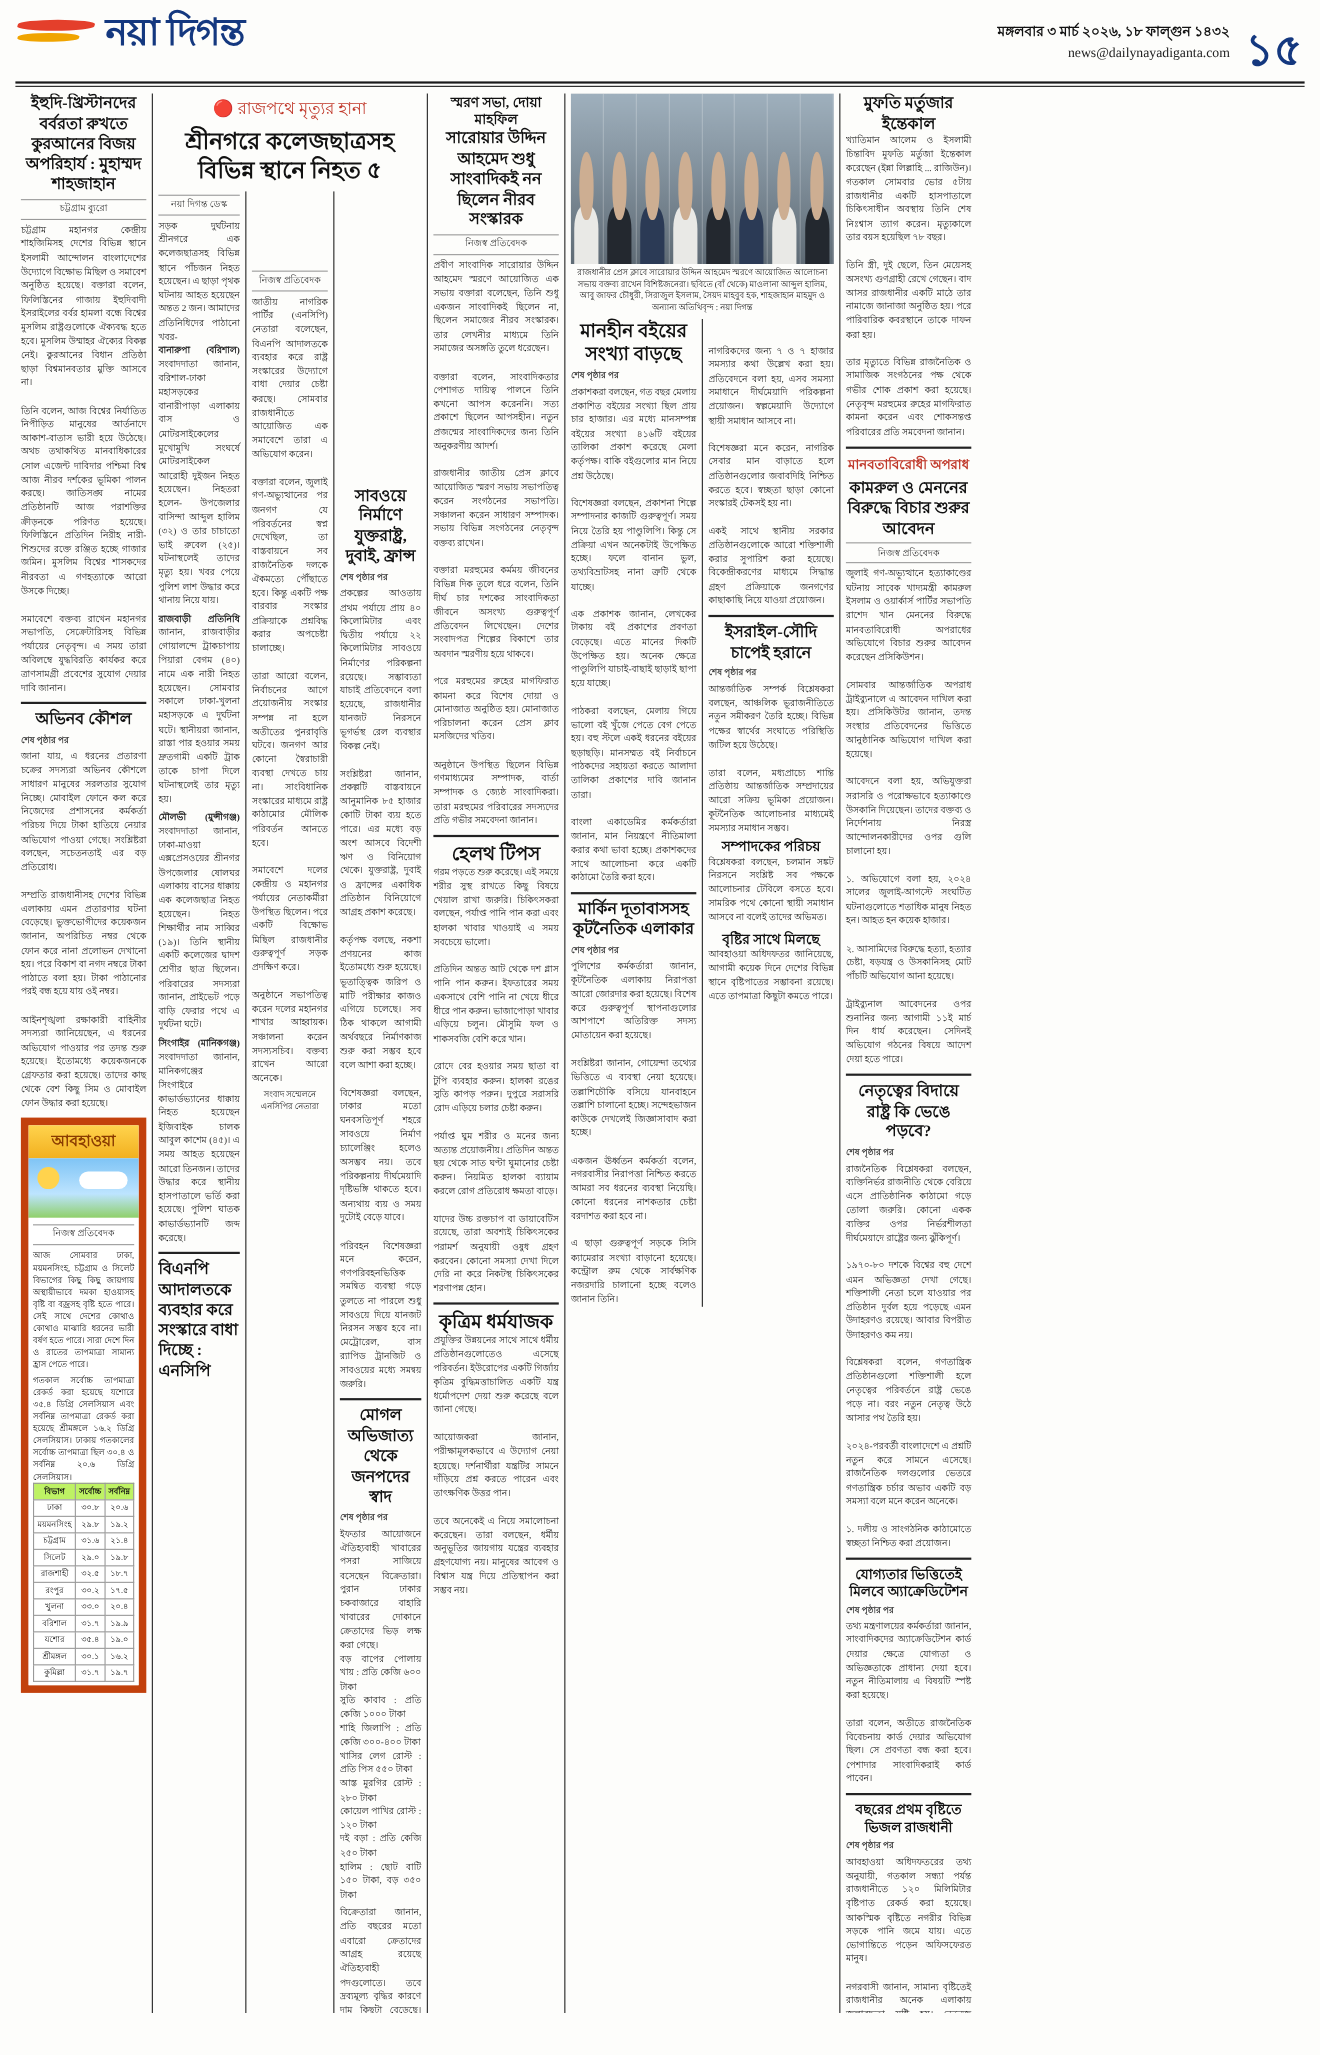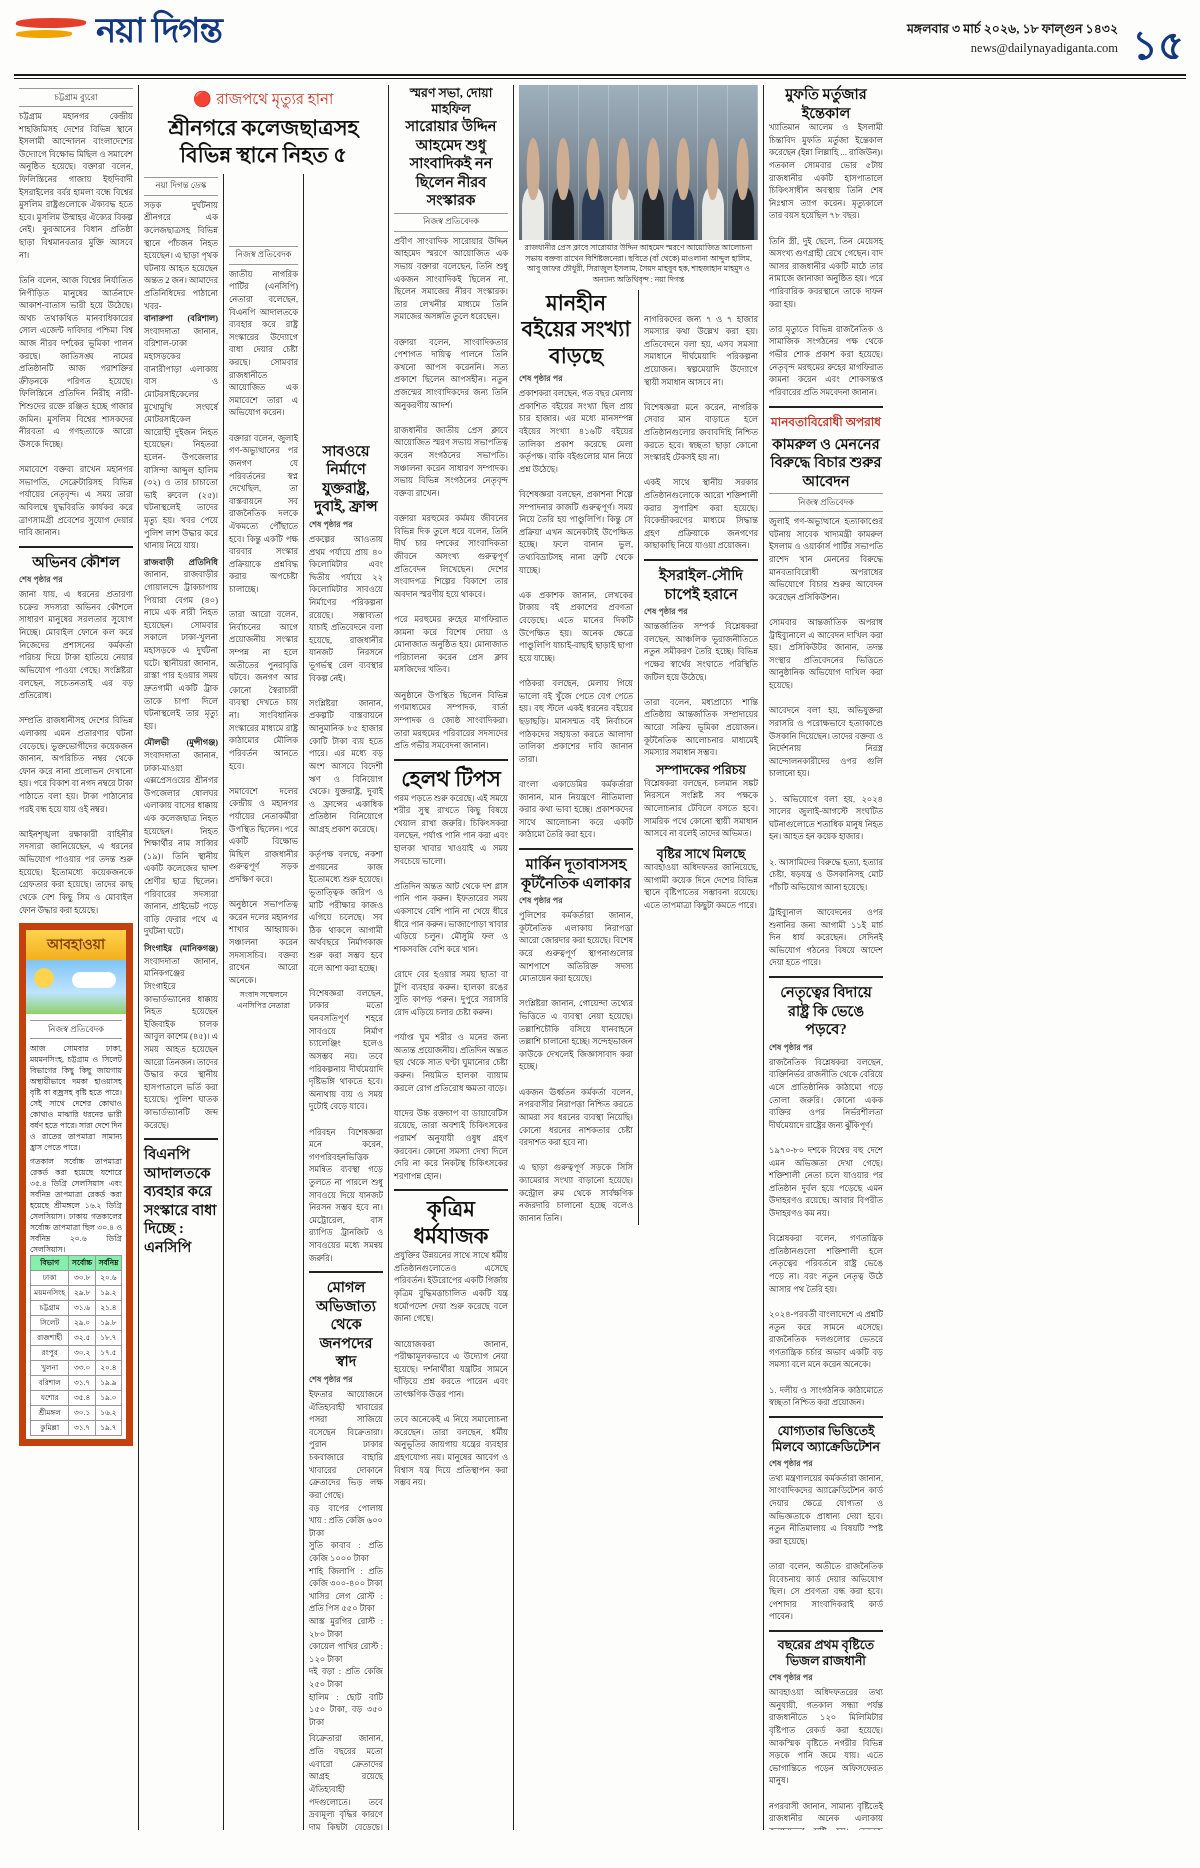--- a/index.html
+++ b/index.html
@@ -43,21 +43,21 @@
   }
   .vr { background:#222; width:1px; }
   .col { padding:0 5px; overflow:hidden; }
 
   
   .hl {
     font-weight:bold; text-align:center; line-height:1.28;
     color:#111;
   }
   .hl-xl { font-size:21px; }
-  .hl-lg { font-size:21px; }
+  .hl-lg { font-size:17px; }
   .hl-md { font-size:14.5px; }
   .hl-sm { font-size:12.5px; }
   .kicker {
     font-size:15px; font-weight:normal; color:#c0392b; text-align:center; margin:2px 0 3px;
   }
   .byline {
     font-size:8.5px; text-align:center; color:#333; margin:3px 0 4px;
     border-top:1px solid #999; border-bottom:1px solid #999; padding:1.5px 0;
   }
   .jump { font-size:8px; font-weight:bold; color:#444; margin:2px 0 3px; }
@@ -93,21 +93,21 @@
   
   .weather-box { border:7px solid #c2410c; margin-top:6px; }
   .weather-hd { background:linear-gradient(180deg,#ffd34d,#f2b01f); text-align:center; padding:3px 0; }
   .weather-hd .t { font-size:14px; font-weight:bold; color:#8a3b00; }
   .weather-art { height:54px; background:linear-gradient(180deg,#7fc4f5 0%,#bde4ff 60%,#8fd06a 100%); position:relative; }
   .sun { position:absolute; left:8px; top:8px; width:20px; height:20px; border-radius:50%; background:#ffd34d; }
   .cloud { position:absolute; right:10px; top:12px; width:44px; height:16px; background:#fff; border-radius:10px; }
   .weather-body { background:#fff; padding:3px 4px; }
   .wtable { width:100%; border-collapse:collapse; font-size:7.4px; }
   .wtable th, .wtable td { border:1px solid #999; padding:1px 2px; text-align:center; }
-  .wtable th { background:#86efac; font-weight:bold; }
+  .wtable th { background:#bef264; font-weight:bold; }
 </style>
 </head>
 <body>
 
 <div class="page">
 
   <div class="masthead">
     <div class="logo-wrap">
       <div class="logo-swoosh">
         <span class="sw1"></span>
@@ -122,20 +122,21 @@
       </div>
       <div class="page-no">১৫</div>
     </div>
   </div>
   <div class="rule-thick"></div>
   <div class="rule-thin"></div>
 
   <div class="grid">
 
     <div class="col">
+      <div class="hl hl-md">ইহুদি-খ্রিস্টানদের বর্বরতা রুখতে কুরআনের বিজয় অপরিহার্য : মুহাম্মদ শাহজাহান</div>
       <div class="byline">চট্টগ্রাম ব্যুরো</div>
       <div class="body" style="white-space:pre-line">চট্টগ্রাম মহানগর কেন্দ্রীয় শাহজিমিসহ দেশের বিভিন্ন স্থানে ইসলামী আন্দোলন বাংলাদেশের উদ্যোগে বিক্ষোভ মিছিল ও সমাবেশ অনুষ্ঠিত হয়েছে। বক্তারা বলেন, ফিলিস্তিনের গাজায় ইহুদিবাদী ইসরাইলের বর্বর হামলা বন্ধে বিশ্বের মুসলিম রাষ্ট্রগুলোকে ঐক্যবদ্ধ হতে হবে। মুসলিম উম্মাহর ঐক্যের বিকল্প নেই। কুরআনের বিধান প্রতিষ্ঠা ছাড়া বিশ্বমানবতার মুক্তি আসবে না।
 
 তিনি বলেন, আজ বিশ্বের নির্যাতিত নিপীড়িত মানুষের আর্তনাদে আকাশ-বাতাস ভারী হয়ে উঠেছে। অথচ তথাকথিত মানবাধিকারের সোল এজেন্ট দাবিদার পশ্চিমা বিশ্ব আজ নীরব দর্শকের ভূমিকা পালন করছে। জাতিসঙ্ঘ নামের প্রতিষ্ঠানটি আজ পরাশক্তির ক্রীড়নকে পরিণত হয়েছে। ফিলিস্তিনে প্রতিদিন নিরীহ নারী-শিশুদের রক্তে রঞ্জিত হচ্ছে গাজার জমিন। মুসলিম বিশ্বের শাসকদের নীরবতা এ গণহত্যাকে আরো উসকে দিচ্ছে।
 
 সমাবেশে বক্তব্য রাখেন মহানগর সভাপতি, সেক্রেটারিসহ বিভিন্ন পর্যায়ের নেতৃবৃন্দ। এ সময় তারা অবিলম্বে যুদ্ধবিরতি কার্যকর করে ত্রাণসামগ্রী প্রবেশের সুযোগ দেয়ার দাবি জানান।</div>
 
       <div class="sep-d"></div>
       <div class="hl hl-md">অভিনব কৌশল</div>
       <div class="jump">শেষ পৃষ্ঠার পর</div>

